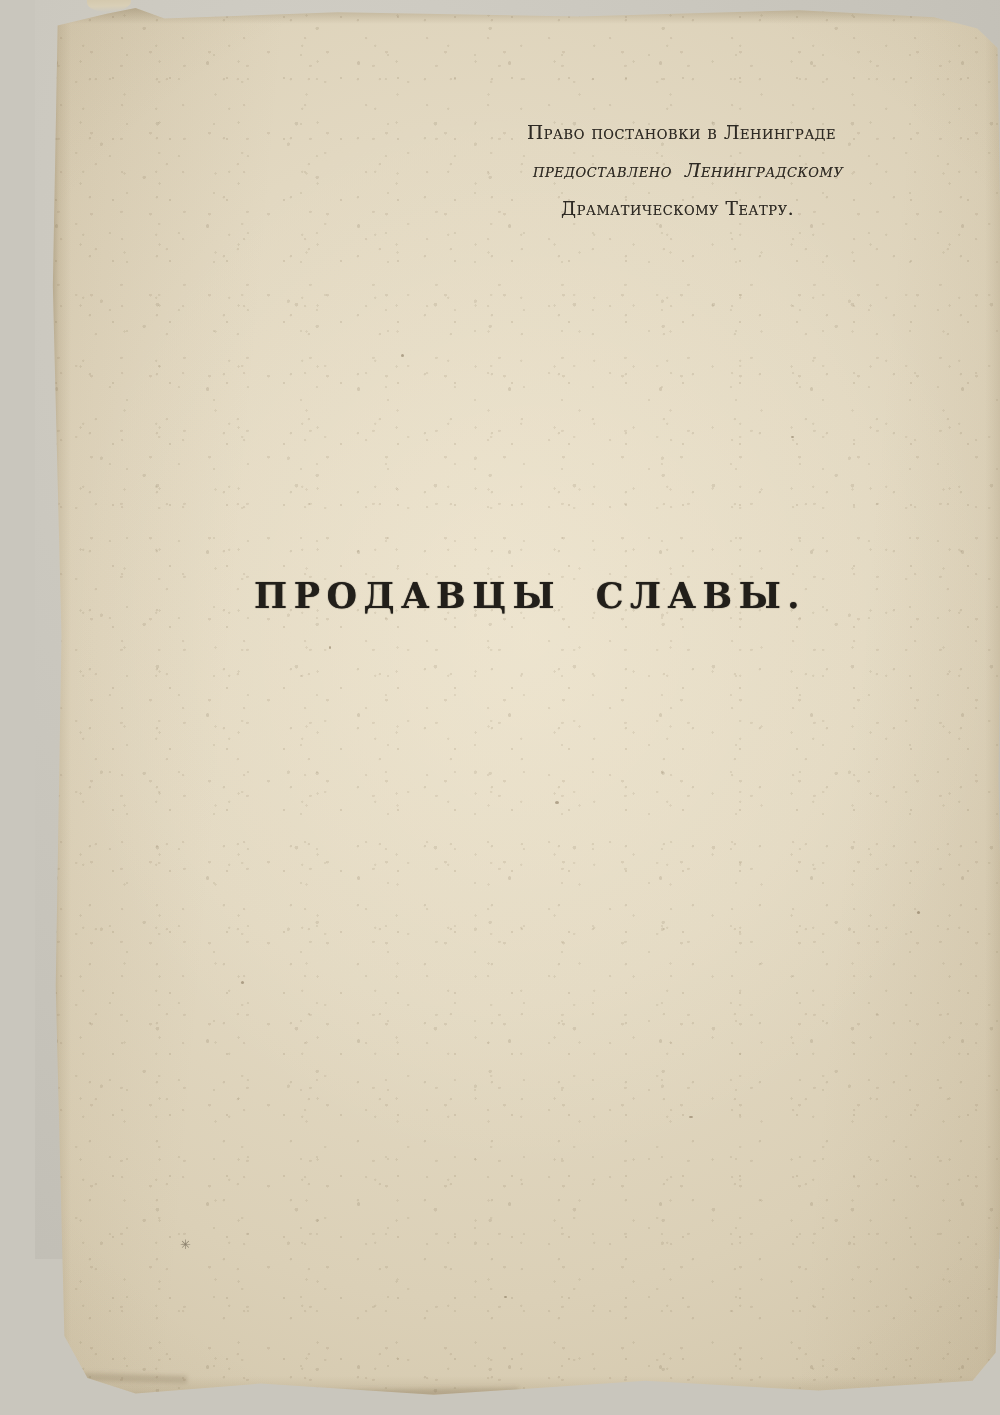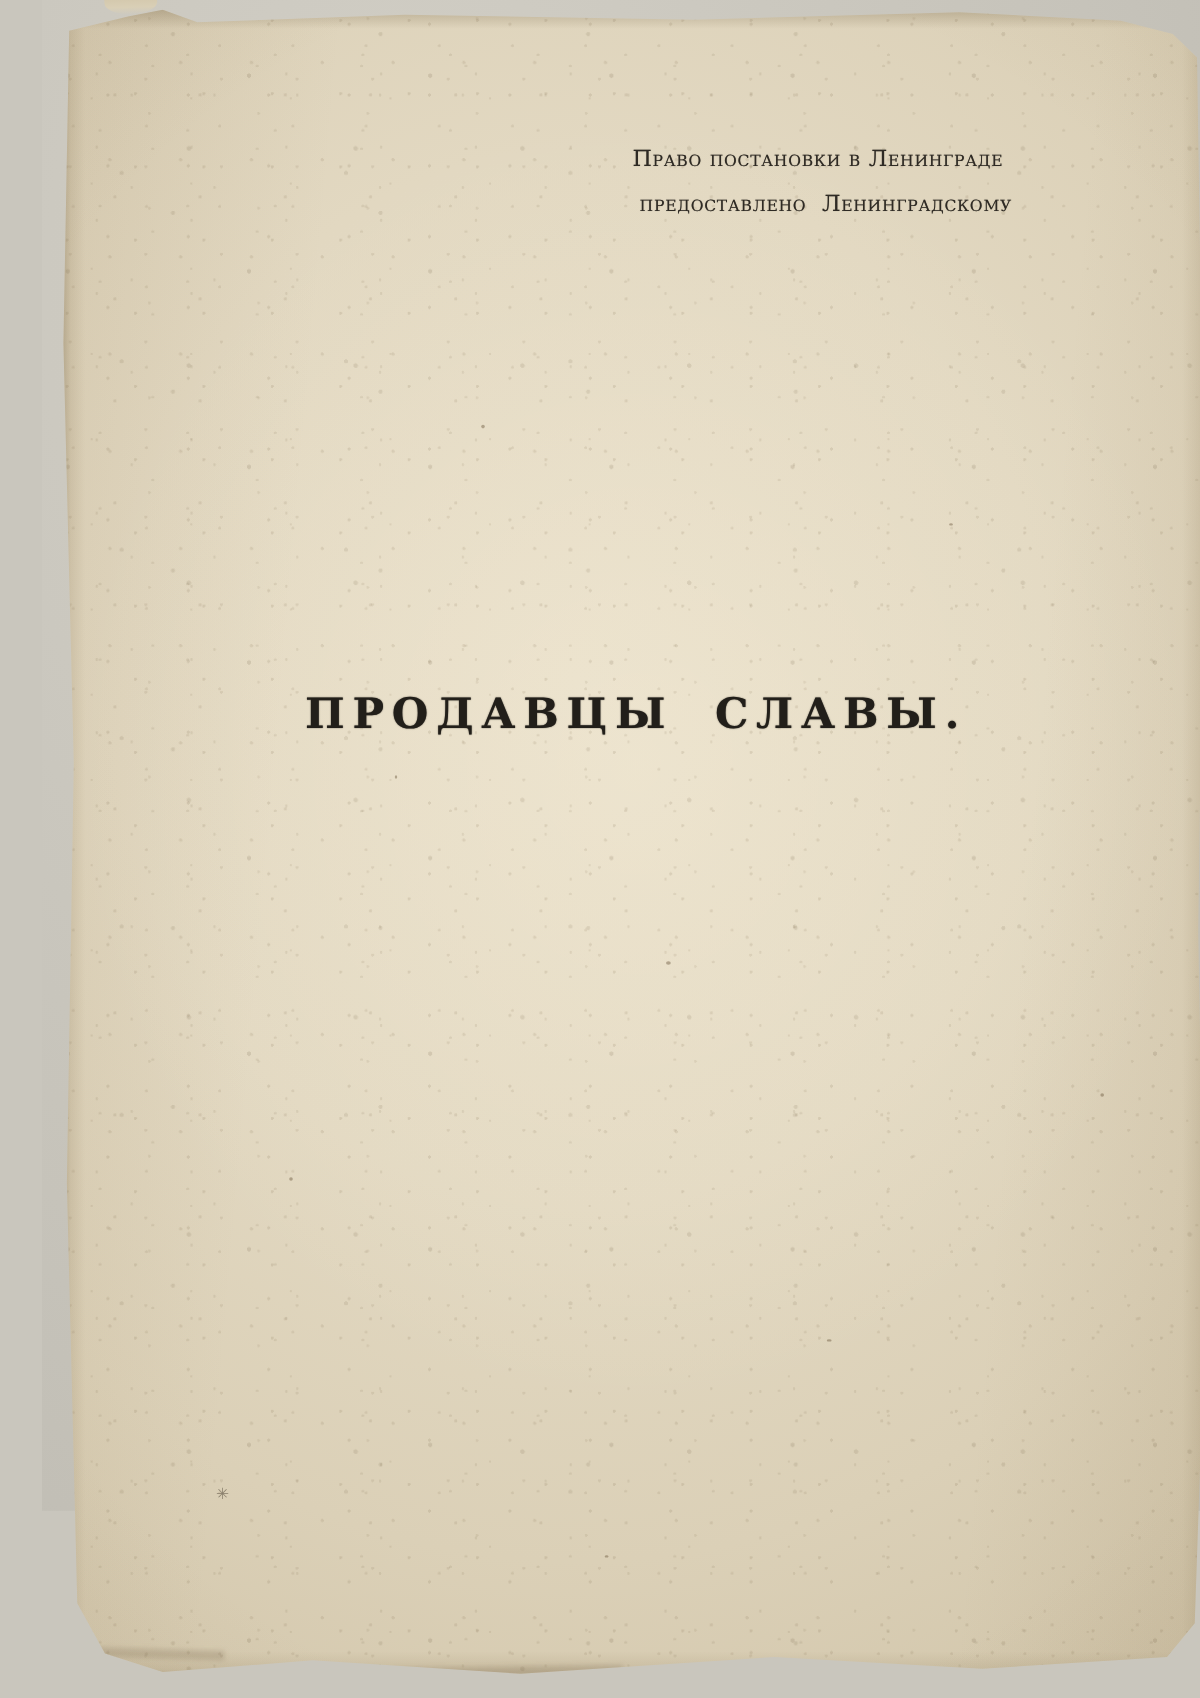--- a/index.html
+++ b/index.html
@@ -148,21 +148,21 @@
     color: #2e2a24;
     font-family: "DejaVu Serif", serif;
     font-size: 18.5px;
     line-height: 38px;
     letter-spacing: 0.6px;
     font-variant: small-caps;
     text-shadow: 0 0 0.6px rgba(40,34,26,0.55);
   }
   .rights-note .ln { display: block; white-space: pre; }
   .rights-note .ln.l1 { text-indent: 0px; }
-  .rights-note .ln.l2 { text-indent: 6px; }
+  .rights-note .ln.l2 { text-indent: 6px; font-style: italic; }
   .rights-note .ln.l3 { text-indent: 0px; }
   .rights-note .ln.l4 { text-indent: 34px; }
 
   .work-title {
     position: absolute;
     left: 0;
     right: 0;
     top: 569px;
     text-align: center;
     color: #221f1a;
@@ -202,20 +202,21 @@
     <div class="tone"></div>
     <div class="grain g1"></div>
     <div class="grain g2"></div>
     <div class="grain g3"></div>
 
     <div class="content">
 
       <div class="rights-note">
         <span class="ln l1">Право постановки в Ленинграде</span>
         <span class="ln l2">предоставлено  Ленинградскому</span>
+        <span class="ln l4">Драматическому Театру.</span>
       </div>
 
       <div class="work-title">ПРОДАВЦЫ СЛАВЫ.</div>
 
       <div class="asterisk-mark">✳</div>
 
     </div>
 
     <span class="fleck" style="left:506px; top:795px; width:4px; height:3px;"></span>
     <span class="fleck" style="left:352px; top:348px; width:3px; height:3px;"></span>

